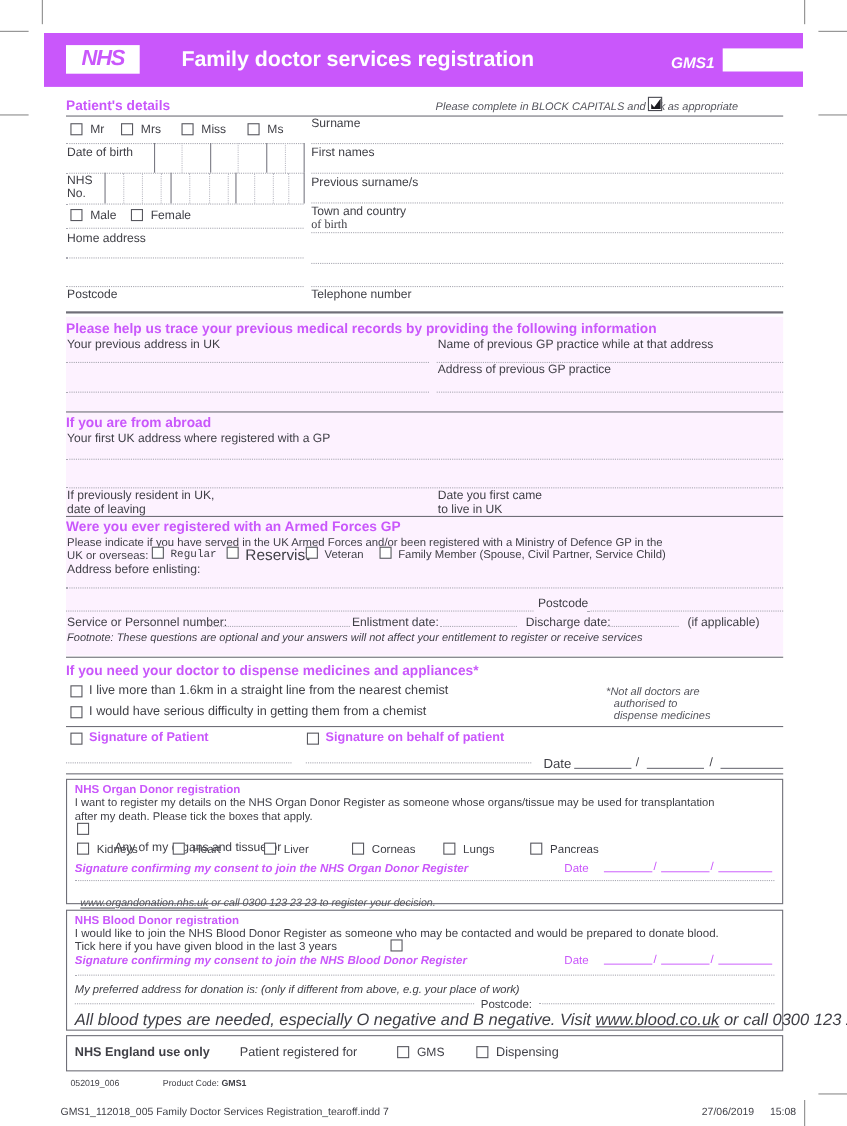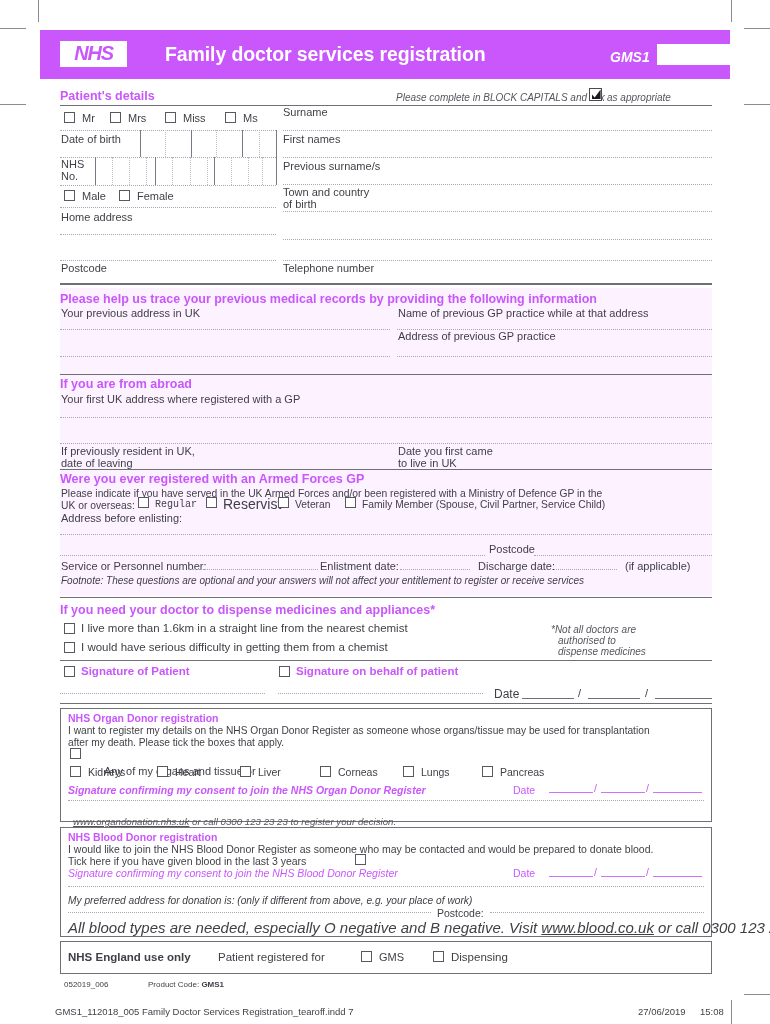--- a/index.html
+++ b/index.html
@@ -154,21 +154,21 @@
   <div class="lbl" style="left:283px;top:160px;">Previous surname/s</div>
   <div class="dotted" style="left:283px;top:184px;width:429px;"></div>
 
   <div class="dotted" style="left:60px;top:185px;width:216px;"></div>
   <div class="cb" style="left:64px;top:190px;"></div>
   <div class="lbl" style="left:82px;top:190px;">Male</div>
   <div class="cb" style="left:119px;top:190px;"></div>
   <div class="lbl" style="left:137px;top:190px;">Female</div>
 
   <div class="lbl" style="left:283px;top:186px;">Town and country</div>
-  <div class="lbl" style="left:283px;top:198px;">of birth</div>
+  <div class="lbl" style="left:283px;top:198px;font-family:Liberation Serif, serif;">of birth</div>
   <div class="dotted" style="left:283px;top:211px;width:429px;"></div>
 
   <div class="dotted" style="left:60px;top:207px;width:216px;"></div>
   <div class="lbl" style="left:61px;top:211px;">Home address</div>
   <div class="dotted" style="left:60px;top:234px;width:216px;"></div>
   <div class="dotted" style="left:283px;top:239px;width:429px;"></div>
   <div class="dotted" style="left:60px;top:260px;width:216px;"></div>
   <div class="dotted" style="left:283px;top:260px;width:429px;"></div>
 
   <div class="lbl" style="left:61px;top:262px;">Postcode</div>
@@ -279,21 +279,21 @@
   <div class="dotted" style="left:68px;top:800px;width:636px;"></div>
   <div class="lbl ital" style="left:73px;top:815px;font-size:9.7px;color:#55555d;">
     <span class="u">www.organdonation.nhs.uk</span><span> or call 0300 123 23 23 to register your decision.</span>
   </div>
 
   <div class="boxed" style="left:60px;top:827px;width:652px;height:110px;"></div>
   <div class="lbl magbold" style="left:68px;top:831px;font-size:10.5px;">NHS Blood Donor registration</div>
   <div class="lbl" style="left:68px;top:843px;font-size:10.5px;">I would like to join the NHS Blood Donor Register as someone who may be contacted and would be prepared to donate blood.</div>
   <div class="lbl" style="left:68px;top:855px;font-size:10.5px;">Tick here if you have given blood in the last 3 years</div>
   <div class="cb" style="left:355px;top:854px;"></div>
-  <div class="lbl mag ital" style="left:68px;top:867px;font-size:10.5px;font-weight:normal;">Signature confirming my consent to join the NHS Blood Donor Register</div>
+  <div class="lbl mag ital" style="left:68px;top:867px;font-size:10.5px;font-weight:bold;">Signature confirming my consent to join the NHS Blood Donor Register</div>
   <div class="lbl mag" style="left:513px;top:867px;font-size:10.5px;">Date</div>
   <div class="dline-m" style="left:549px;top:876px;width:44px;"></div>
   <div class="dslash-m" style="left:594px;top:866px;font-size:10.5px;">/</div>
   <div class="dline-m" style="left:601px;top:876px;width:44px;"></div>
   <div class="dslash-m" style="left:646px;top:866px;font-size:10.5px;">/</div>
   <div class="dline-m" style="left:653px;top:876px;width:49px;"></div>
 
   <div class="dotted" style="left:68px;top:886px;width:636px;"></div>
   <div class="lbl ital" style="left:68px;top:894px;font-size:10.2px;">My preferred address for donation is: (only if different from above, e.g. your place of work)</div>
   <div class="dotted" style="left:68px;top:912px;width:363px;"></div>

